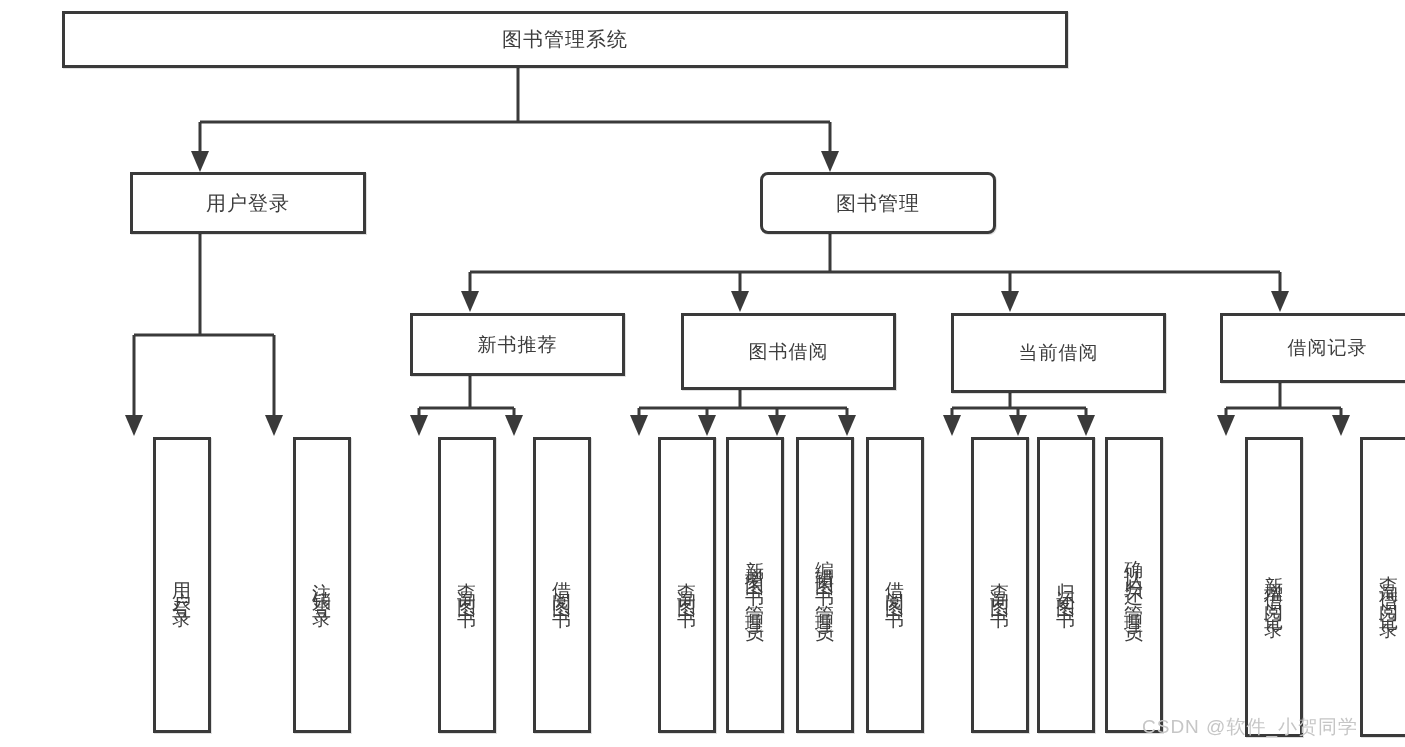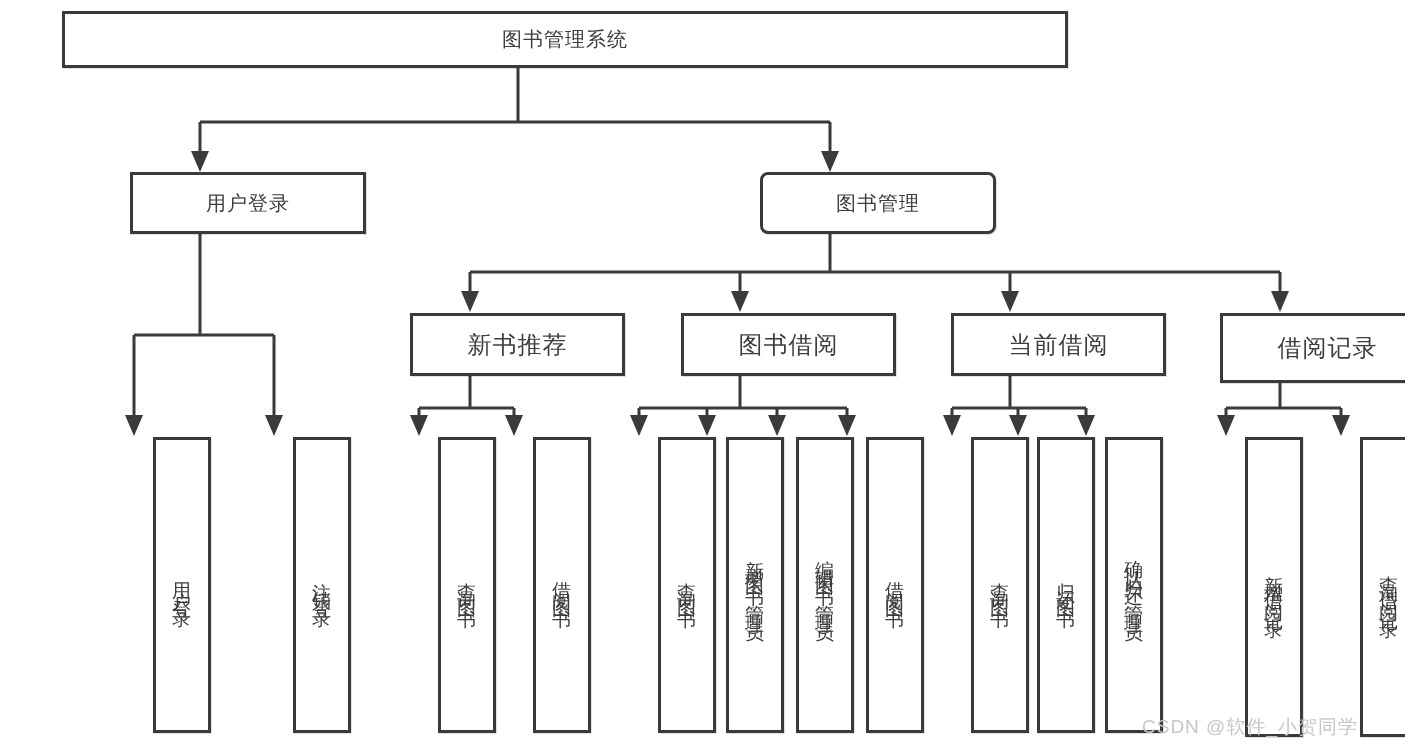--- a/index.html
+++ b/index.html
@@ -41,21 +41,21 @@
     justify-content: center;
     color: var(--text);
     box-shadow: 1px 1px 0 rgba(0,0,0,0.12);
     margin-left: 48px;
   }
   .node .lbl {
     font-size: 20px;
     letter-spacing: 1px;
     white-space: nowrap;
   }
-  .lvl3 .lbl { font-size: 24px; }
+  .lvl3 .lbl { font-size: 19px; }
   .leaf .lbl {
     writing-mode: vertical-rl;
     font-size: 19px;
     letter-spacing: 9px;
     line-height: 1;
   }
   .watermark {
     position: absolute;
     left: 1142px; top: 714px;
     font-size: 19px;
@@ -127,24 +127,24 @@
   <div class="node" style="left:82px; top:172px; width:236px; height:62px;">
     <span class="lbl">用户登录</span>
   </div>
   <div class="node" style="left:712px; top:172px; width:236px; height:62px;border-radius:8px;">
     <span class="lbl">图书管理</span>
   </div>
 
   <div class="node lvl3" style="left:362px; top:313px; width:215px; height:63px;">
     <span class="lbl">新书推荐</span>
   </div>
-  <div class="node lvl3" style="left:633px; top:313px; width:215px; height:63px;">
+  <div class="node lvl3" style="left:633px; top:313px; width:215px; height:77px;">
     <span class="lbl">图书借阅</span>
   </div>
-  <div class="node lvl3" style="left:903px; top:313px; width:215px; height:63px;">
+  <div class="node lvl3" style="left:903px; top:313px; width:215px; height:80px;">
     <span class="lbl">当前借阅</span>
   </div>
   <div class="node lvl3" style="left:1172px; top:313px; width:215px; height:70px;">
     <span class="lbl">借阅记录</span>
   </div>
 
   <div class="node leaf" style="left:105px; top:437px; width:58px; height:296px;">
     <span class="lbl">用户登录</span>
   </div>
   <div class="node leaf" style="left:245px; top:437px; width:58px; height:296px;">

